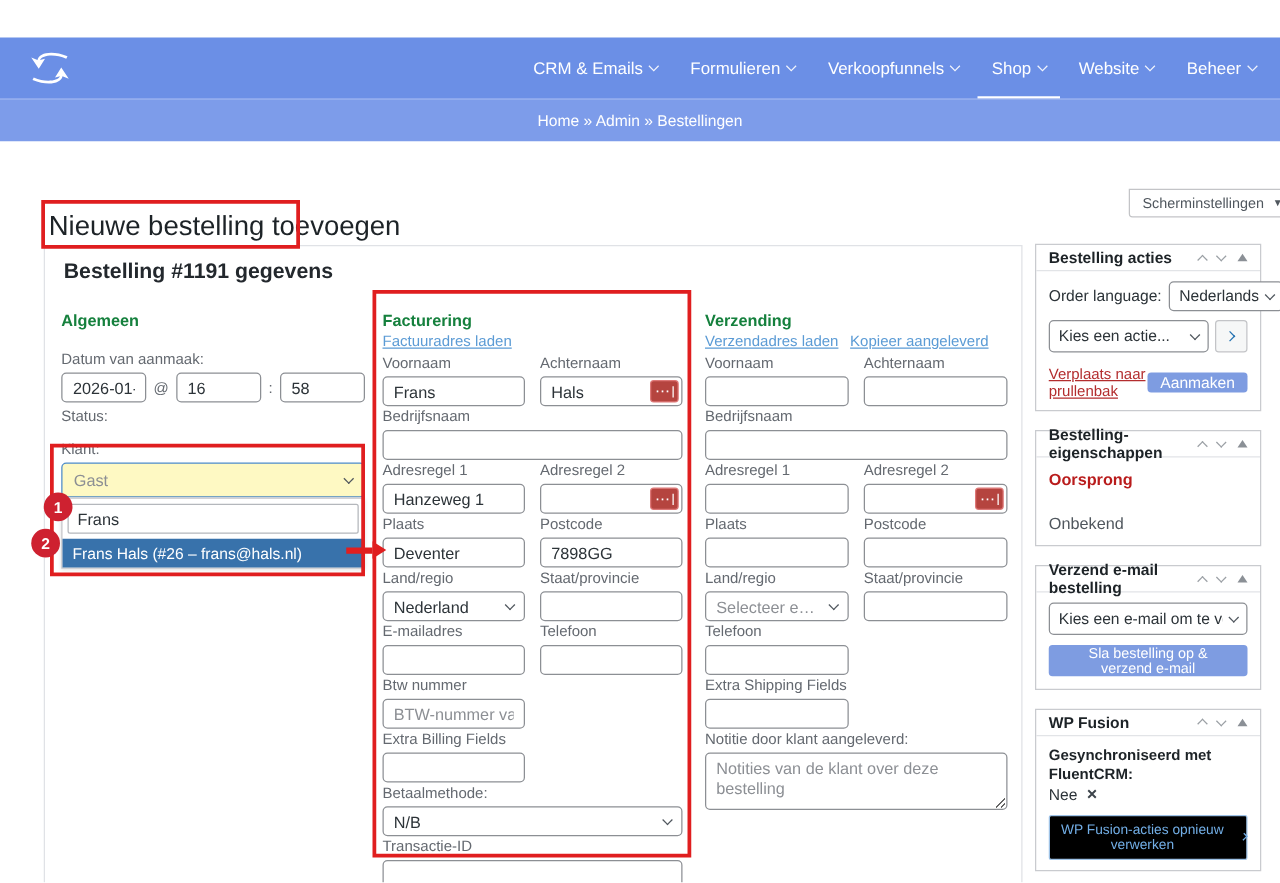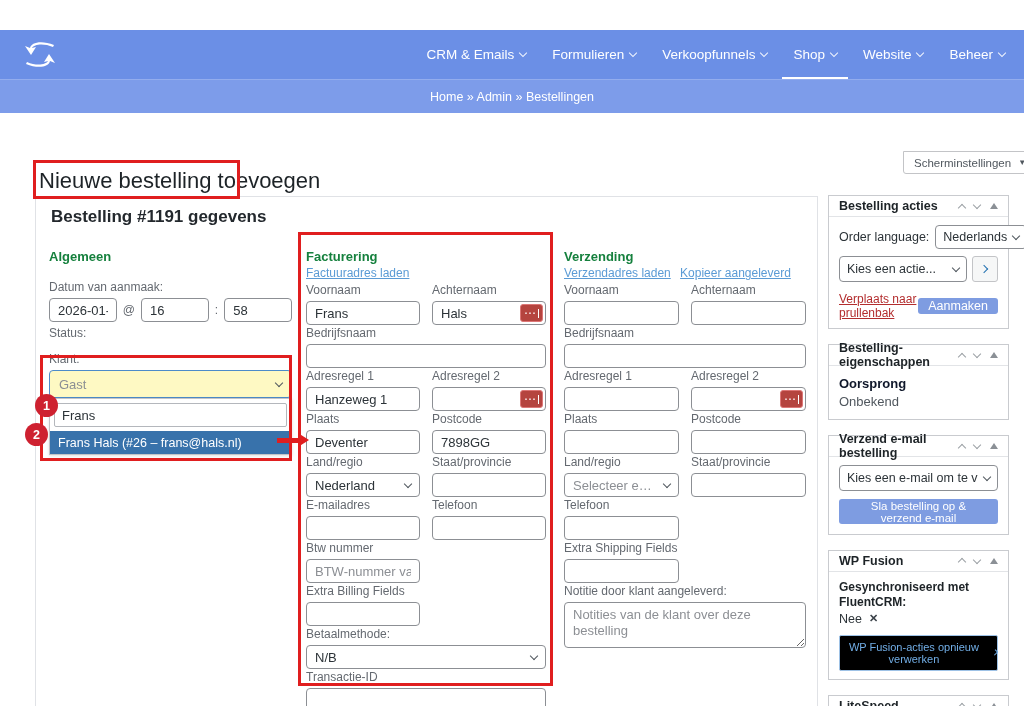--- a/index.html
+++ b/index.html
@@ -105,21 +105,21 @@
   .go-btn { width:26px; height:26px; border:1px solid #c3c4c7; border-radius:3px; background:#f6f7f7;
       display:flex; align-items:center; justify-content:center; cursor:pointer; }
   .go-btn .gchev { width:6px; height:6px; border-right:1.7px solid #2271b1; border-top:1.7px solid #2271b1;
       transform:rotate(45deg); margin-left:-2px; }
   .a26 { height:26px; }
   .foot-row { display:flex; align-items:center; justify-content:space-between; padding-top:2px; }
   .trash-link { font-size:12px; color:#b32d2e; text-decoration:underline; cursor:pointer; }
   .btn-blue { background:#7e9ce1; color:#fff; border:none; border-radius:3px; height:16px; padding:0 10px;
       font-size:12.5px; font-family:"Liberation Sans",sans-serif; cursor:pointer; }
   .btn-blue.wide { width:100%; margin-top:8px; font-size:11.5px; height:25px; }
-  .prop-label { font-size:13px; font-weight:700; color:#0f172a; margin-bottom:3px; }
+  .prop-label { font-size:13px; font-weight:700; color:#b91c1c; margin-bottom:20px; }
   .prop-value { font-size:13px; color:#50575e; }
   .sync-label { font-size:12px; font-weight:700; color:#1d2327; line-height:15px; }
   .sync-value { font-size:12.5px; color:#2c3338; display:flex; align-items:center; gap:7px; margin:2px 0 9px; }
   .x-icon { font-size:11px; color:#3c434a; font-weight:700; cursor:pointer; }
   .outline-btn { width:100%; border:1px solid #9ec2e6; background:#000000; color:#72aee6; font-size:11px;
       border-radius:2px; padding:5px 0; display:flex; align-items:center; justify-content:center; gap:5px;
       cursor:pointer; font-family:"Liberation Sans",sans-serif; }
   .outline-btn .ochev { width:5px; height:5px; border-right:1.5px solid #72aee6; border-top:1.5px solid #72aee6;
       transform:rotate(45deg); }
 

